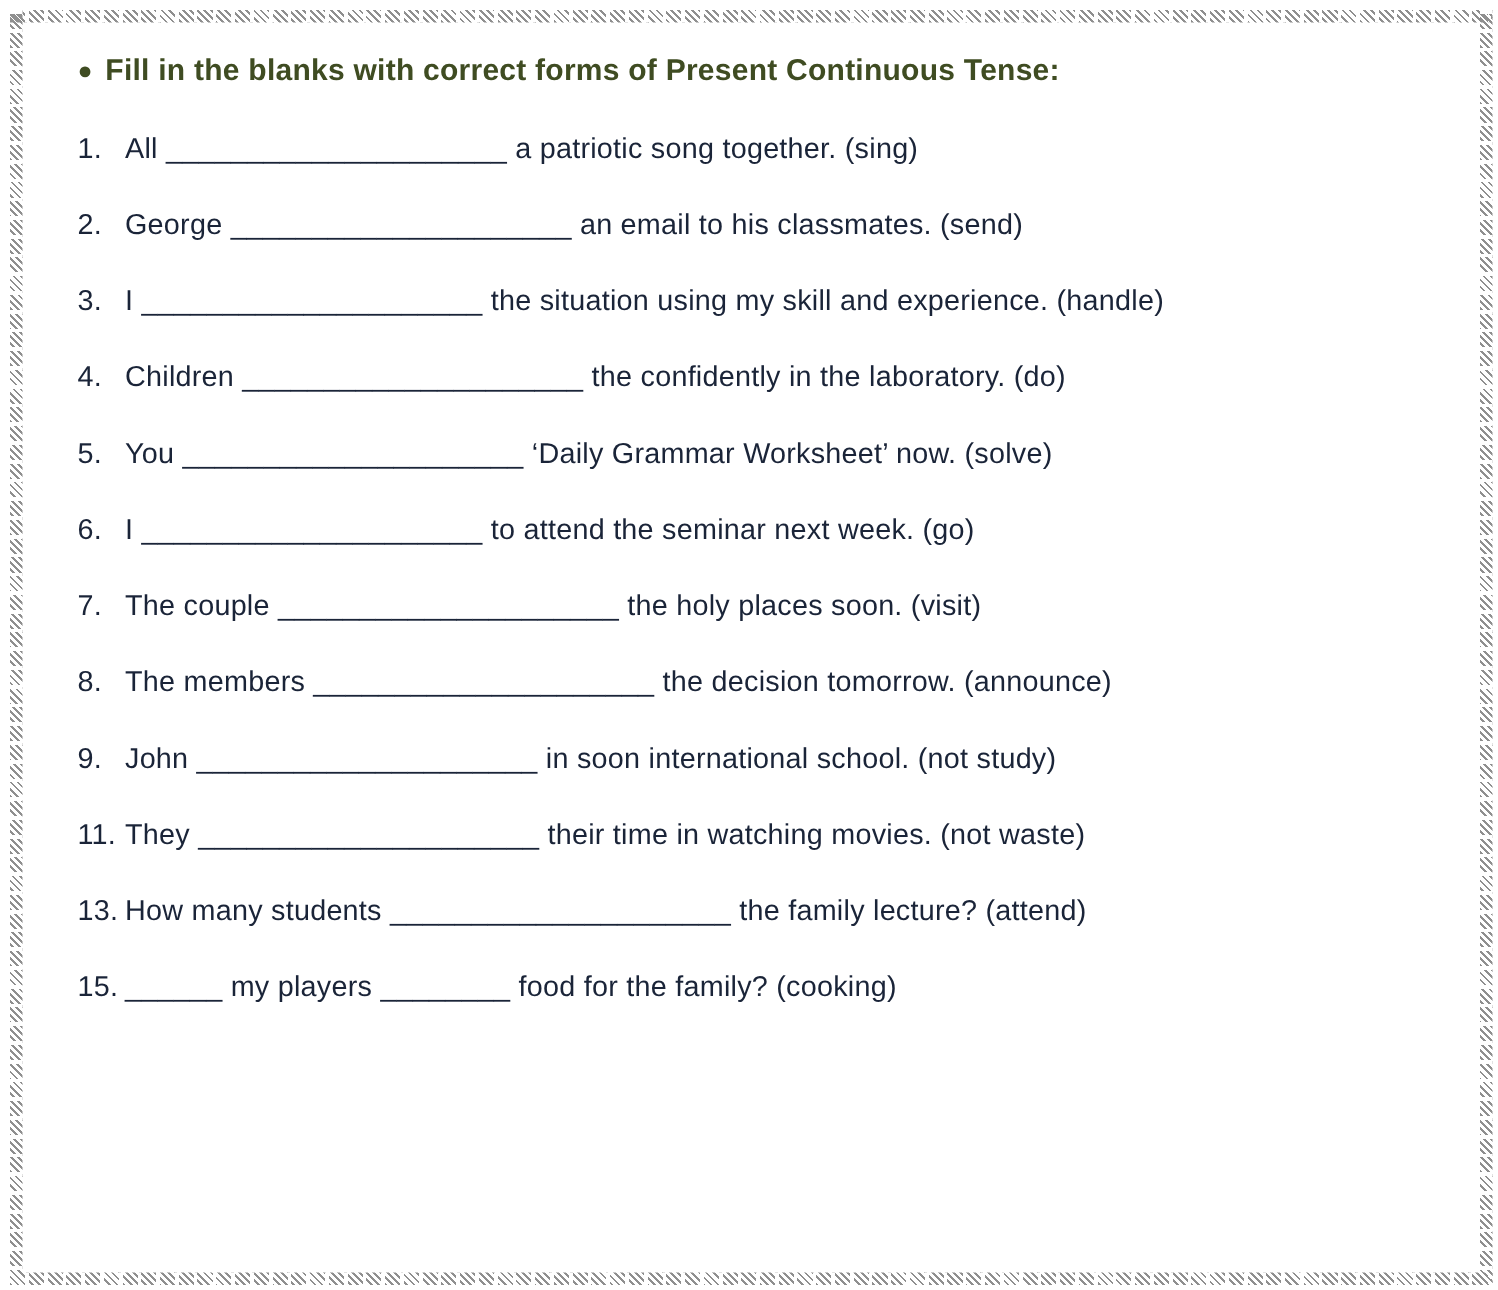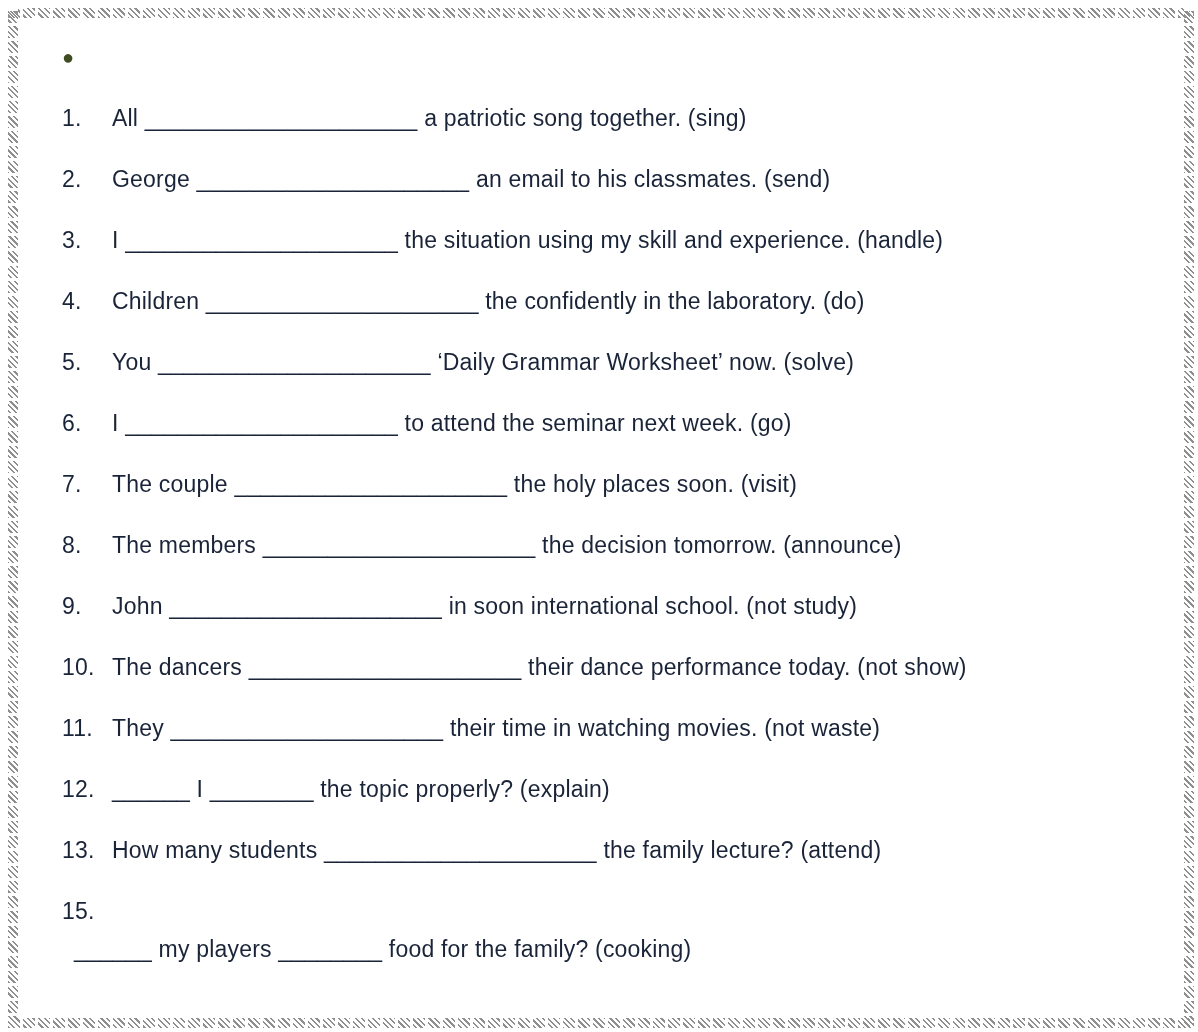--- a/index.html
+++ b/index.html
@@ -60,44 +60,44 @@
   }
   .item {
     display: flex;
     align-items: flex-start;
     color: #1a2438;
     font-size: 23px;
     line-height: 28px;
     margin-bottom: 33px;
     letter-spacing: 0.2px;
   }
-  .item:last-child { margin-bottom: 0; flex-direction: column; }
+  .item:last-child { margin-bottom: 0; }
   .item-num {
     flex: 0 0 38px;
     white-space: nowrap;
   }
   .item-text {
     flex: 1 1 auto;
     white-space: nowrap;
-    margin-left: 12px;
   }
 </style>
 </head>
 <body>
 
 <div class="page">
 
   <div class="strip h top"></div>
   <div class="strip h bottom"></div>
   <div class="strip v left"></div>
   <div class="strip v right"></div>
 
   <div class="content">
     <div class="title-row">
       <span class="title-bullet">●</span>
+      <span>Fill in the blanks with correct forms of Present Continuous Tense:</span>
     </div>
 
     <div class="items">
   <div class="item">
     <span class="item-num">1.</span>
     <span class="item-text">All _____________________ a patriotic song together. (sing)</span>
   </div>
 
   <div class="item">
     <span class="item-num">2.</span>
@@ -132,34 +132,26 @@
   <div class="item">
     <span class="item-num">8.</span>
     <span class="item-text">The members _____________________ the decision tomorrow. (announce)</span>
   </div>
 
   <div class="item">
     <span class="item-num">9.</span>
     <span class="item-text">John _____________________ in soon international school. (not study)</span>
   </div>
 
-  <div class="item">
-    <span class="item-num">10.</span>
-    <span class="item-text">The dancers _____________________ their dance performance today. (not show)</span>
-  </div>
 
   <div class="item">
     <span class="item-num">11.</span>
     <span class="item-text">They _____________________ their time in watching movies. (not waste)</span>
   </div>
 
-  <div class="item">
-    <span class="item-num">12.</span>
-    <span class="item-text">______ I ________ the topic properly? (explain)</span>
-  </div>
 
   <div class="item">
     <span class="item-num">13.</span>
     <span class="item-text">How many students _____________________ the family lecture? (attend)</span>
   </div>
 
 
   <div class="item">
     <span class="item-num">15.</span>
     <span class="item-text">______ my players ________ food for the family? (cooking)</span>

